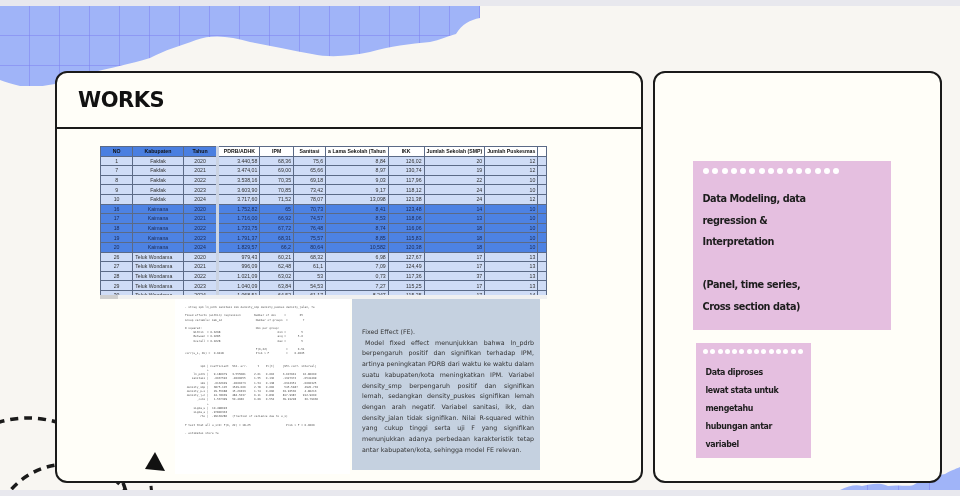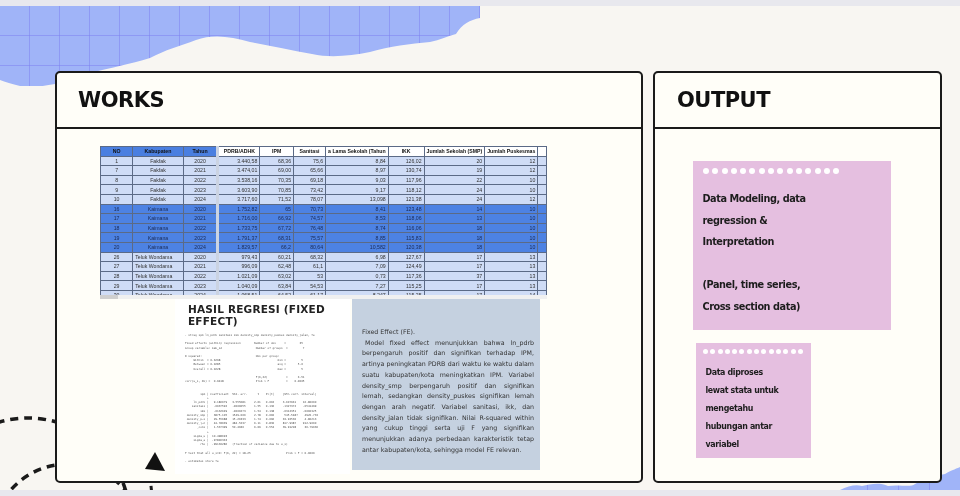--- a/index.html
+++ b/index.html
@@ -10,21 +10,21 @@
     font-family: "DejaVu Sans", sans-serif;
   }
   .top-strip { position: absolute; left: 0; top: 0; width: 960px; height: 6px; background: #e8e8ee; }
   .grid-deco { position: absolute; left: 0; top: 6px; }
   .bottom-strip { position: absolute; left: 0; top: 490px; width: 960px; height: 6px; background: #e8e8ee; }
 
   .panel {
     position: absolute;
     background: #fffef8;
     border: 2px solid #1a1a1a;
-    border-radius: 5px;
+    border-radius: 12px;
   }
   .panel-works { left: 55px; top: 71px; width: 588px; height: 412px; }
   .panel-output { left: 653px; top: 71px; width: 289px; height: 412px; }
   .panel-header {
     height: 56px;
     border-bottom: 2px solid #1a1a1a;
     display: flex; align-items: center;
     padding-left: 21px;
   }
   .panel-title {
@@ -377,21 +377,20 @@
             <td></td>
           </tr>
         </tbody>
     </table>
     <div class="sheet-scroll">
         <div class="thumb"></div>
       </div>
   </div>
 
   <div class="regress">
-    <div class="regress-title">HASIL REGRESI (FIXED EFFECT)</div>
     <div class="stata">. xtreg ipm ln_pdrb sanitasi ikk density_smp density_puskes density_jalan, fe
 
 Fixed-effects (within) regression        Number of obs     =        35
 Group variable: kab_id                    Number of groups  =         7
 
 R-squared:                                Obs per group:
      Within  = 0.6298                                  min =         5
      Between = 0.0285                                  avg =       5.0
      Overall = 0.0228                                  max =         5
 
@@ -422,23 +421,20 @@
     <div class="note-title">Fixed Effect (FE).</div>
     <div class="note-body">Model fixed effect menunjukkan bahwa ln_pdrb berpengaruh positif dan signifikan terhadap IPM, artinya peningkatan PDRB dari waktu ke waktu dalam suatu kabupaten/kota meningkatkan IPM. Variabel density_smp berpengaruh positif dan signifikan lemah, sedangkan density_puskes signifikan lemah dengan arah negatif. Variabel sanitasi, ikk, dan density_jalan tidak signifikan. Nilai R-squared within yang cukup tinggi serta uji F yang signifikan menunjukkan adanya perbedaan karakteristik tetap antar kabupaten/kota, sehingga model FE relevan.</div>
   </div>
 
   <svg style="position:absolute;left:86px;top:378px;" width="24" height="22" viewBox="0 0 24 22">
     <polygon points="12,1 22,20 2,18" fill="#111"></polygon>
   </svg>
 </section>
 
 <section class="panel panel-output">
-  <div class="panel-header">
-    <h2 class="panel-title">OUTPUT</h2>
-  </div>
 
   <div class="sticky sticky-1">
     <div class="dots">
       <span class="dot"></span>
         <span class="dot"></span>
         <span class="dot"></span>
         <span class="dot"></span>
         <span class="dot"></span>
         <span class="dot"></span>
         <span class="dot"></span>

